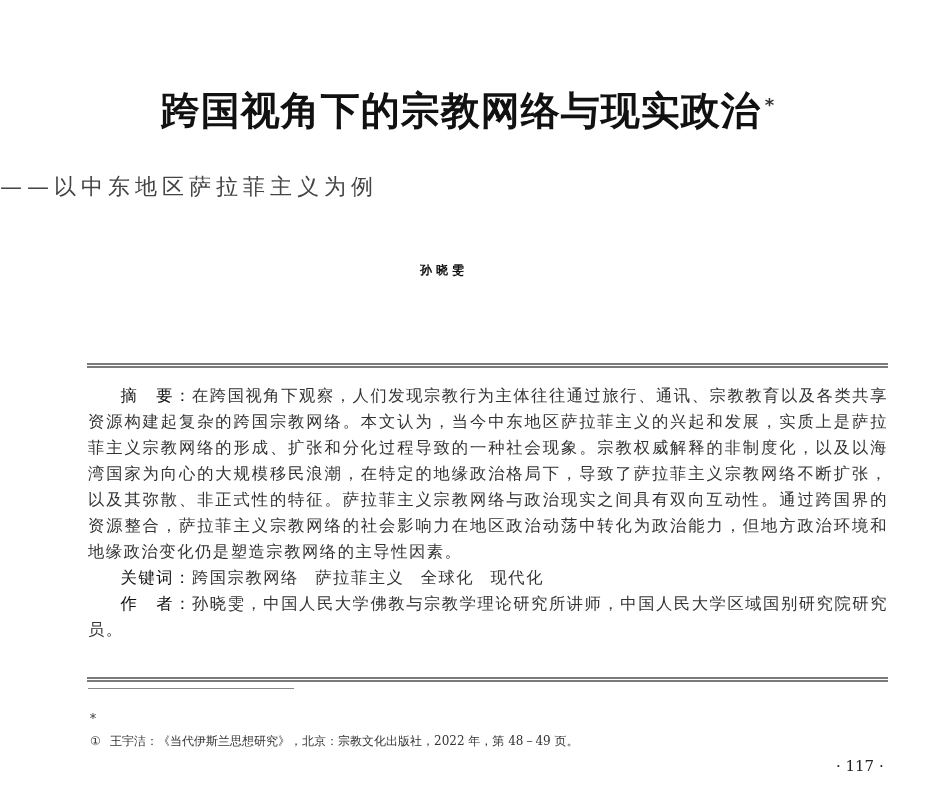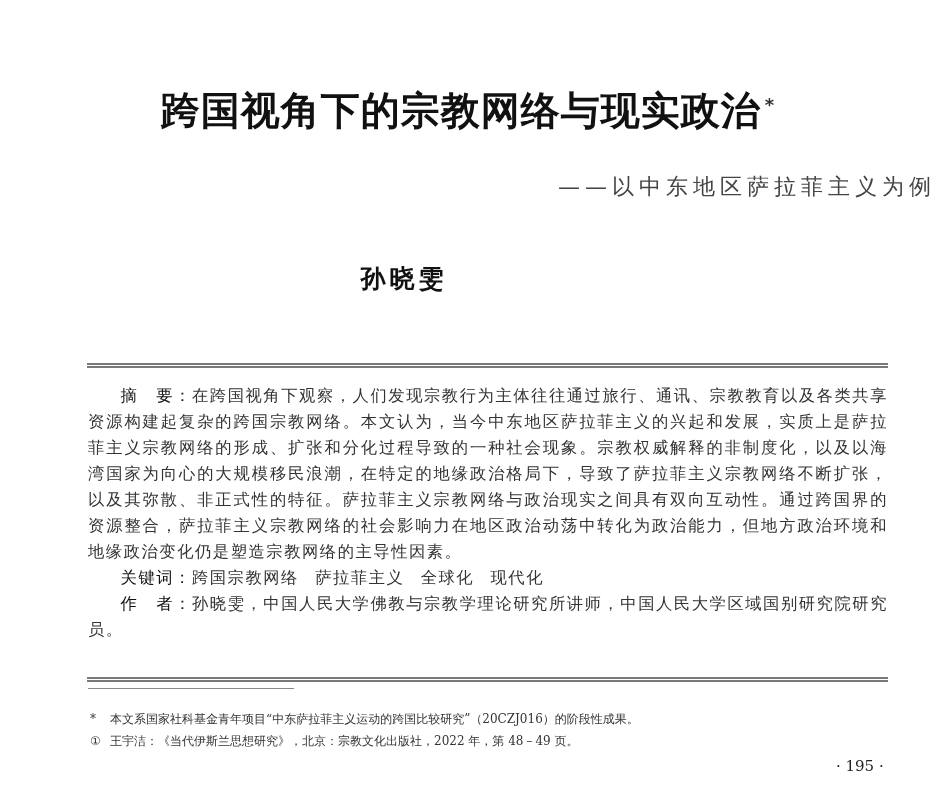--- a/index.html
+++ b/index.html
@@ -34,37 +34,38 @@
       position: relative;
       top: -6px;
       margin-left: 4px;
       color: #333;
     }
     .subtitle {
       position: absolute;
       top: 172px;
       left: 0;
       width: 936px;
-      text-align: right;
+      text-align: left;
       font-family: "DejaVu Sans", "Liberation Sans", sans-serif;
       font-size: 22px;
       letter-spacing: 5px;
       color: #444;
       white-space: nowrap;
     }
     .author {
       position: absolute;
       top: 262px;
       left: 0;
       width: 808px;
       text-align: center;
-      font-size: 25px;
+      font-size: 12px;
       font-weight: bold;
       letter-spacing: 4px;
       color: #111;
+      padding-left: 40px;
     }
     .rule-double {
       position: absolute;
       left: 87px;
       width: 801px;
       height: 5px;
       border-top: 2px solid #7a7a7a;
       border-bottom: 2px solid #7a7a7a;
       box-sizing: border-box;
     }
@@ -141,21 +142,20 @@
   <p><span class="label">作　者：</span><span>孙晓雯，中国人民大学佛教与宗教学理论研究所讲师，中国人民大学区域国别研究院研究员。</span></p>
 </div>
 
 <div class="rule-double rule-bottom"></div>
 
 <div class="fn-rule"></div>
 
 <div class="footnotes">
   <div class="fn">
     <span class="fn-mark">*</span>
-    <span>本文系国家社科基金青年项目“中东萨拉菲主义运动的跨国比较研究”（20CZJ016）的阶段性成果。</span>
   </div>
   <div class="fn">
     <span class="fn-mark">①</span>
     <span>王宇洁：《当代伊斯兰思想研究》，北京：宗教文化出版社，2022 年，第 48－49 页。</span>
   </div>
 </div>
 
-<div class="page-number">· 195 ·</div>
+<div class="page-number">· 117 ·</div>
 
 </body></html>

